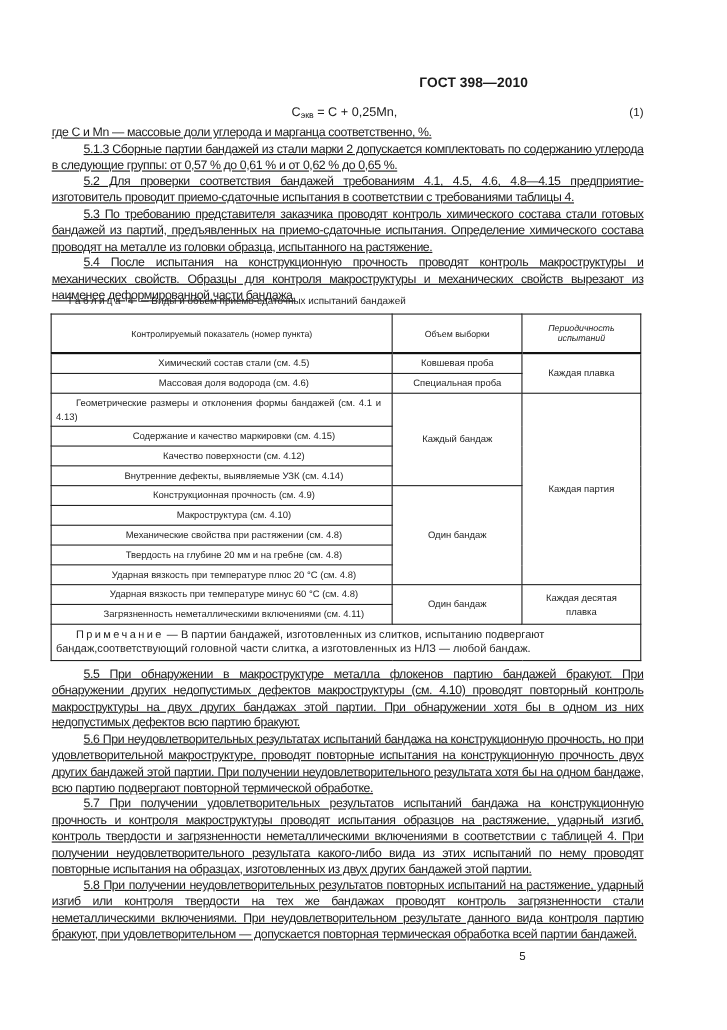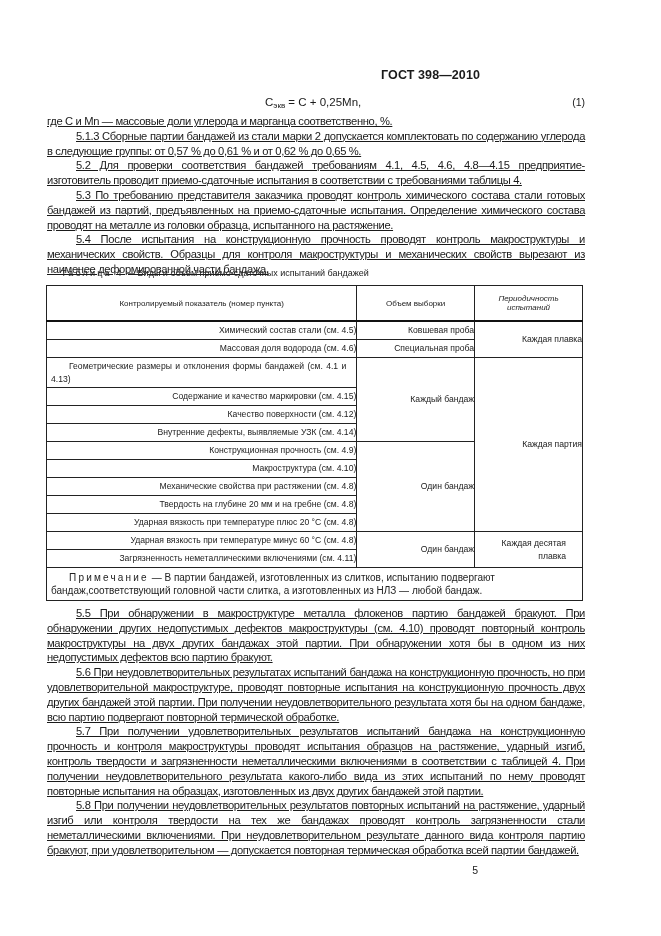--- a/index.html
+++ b/index.html
@@ -11,23 +11,23 @@
   .formula .expr sub { font-size: 8px; vertical-align: -2px; }
   .formula .num { position: absolute; right: 76px; font-size: 10.5px; }
   .text { position: absolute; left: 47px; width: 538px; font-family: "Liberation Sans", sans-serif; font-size: 11.2px; line-height: 14.8px; text-align: justify; letter-spacing: -0.35px; }
   .text p { margin: 0; text-decoration: underline; }
   .text p.ind { text-indent: 29px; }
   .caption { position: absolute; left: 61px; top: 268px; font-family: "Liberation Sans", sans-serif; font-size: 9px; color: #222; }
   .caption .spaced { letter-spacing: 2.2px; }
   table.t4 { position: absolute; left: 46px; top: 285px; width: 537px; border-collapse: collapse; font-family: "Liberation Sans", sans-serif; font-size: 8.6px; color: #222; }
   table.t4 td, table.t4 th { border: 1px solid #222; padding: 0; }
   table.t4 th { font-weight: normal; font-size: 8px; height: 34px; text-align: center; vertical-align: middle; border-bottom: 2.5px solid #111; }
-  table.t4 td.ind { padding-left: 22px; height: 17px; line-height: 17px; text-align: right; }
+  table.t4 td.ind { padding-left: 22px; height: 17px; line-height: 17px; text-align: center; }
   table.t4 td.wrap { padding: 2px 10px 1px 4px; line-height: 13px; text-indent: 18px; text-align: justify; }
-  table.t4 td.c { text-align: right; vertical-align: middle; line-height: 13px; }
+  table.t4 td.c { text-align: center; vertical-align: middle; line-height: 13px; }
   table.t4 td.note { padding: 3px 4px 3px 4px; line-height: 13px; text-indent: 18px; font-size: 10px; }
   .note .spaced { letter-spacing: 2.2px; }
   .pagenum { position: absolute; right: 78px; top: 864px; font-family: "Liberation Sans", sans-serif; font-size: 10.5px; }
 </style>
 </head>
 <body>
 
 <div class="page">
 
   <div class="header-std">ГОСТ 398—2010</div>

